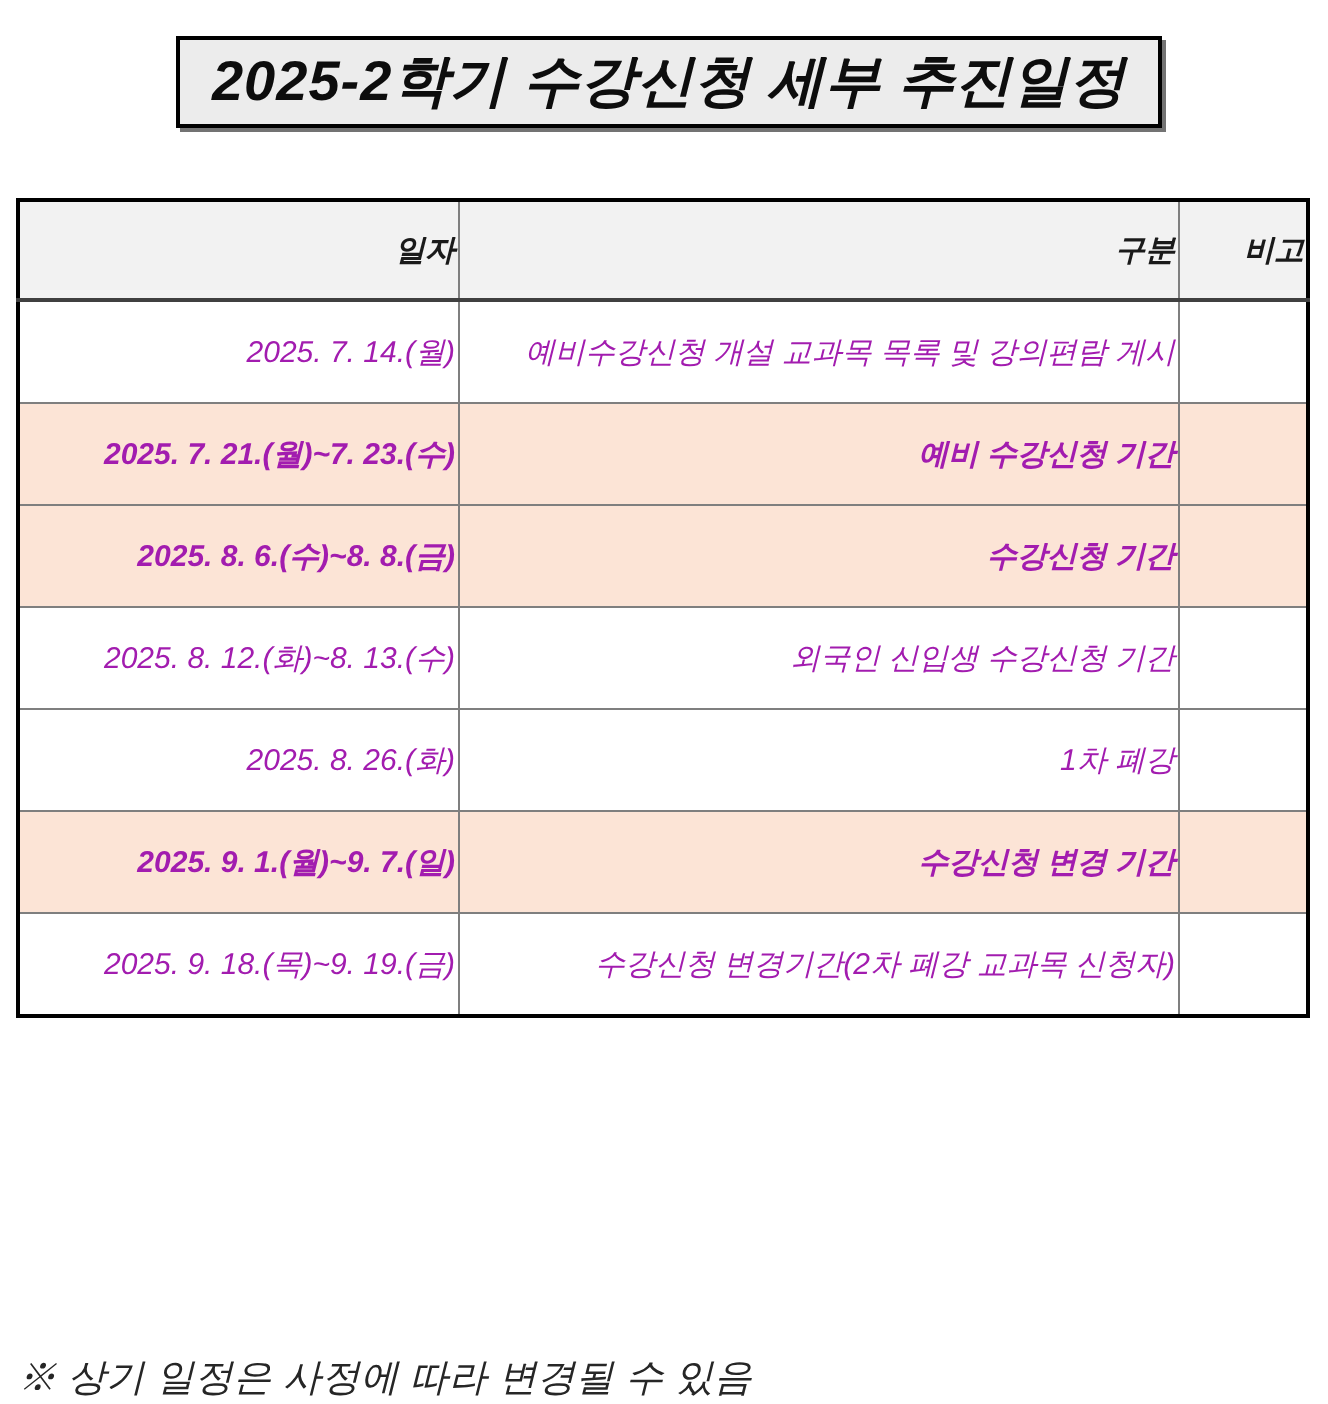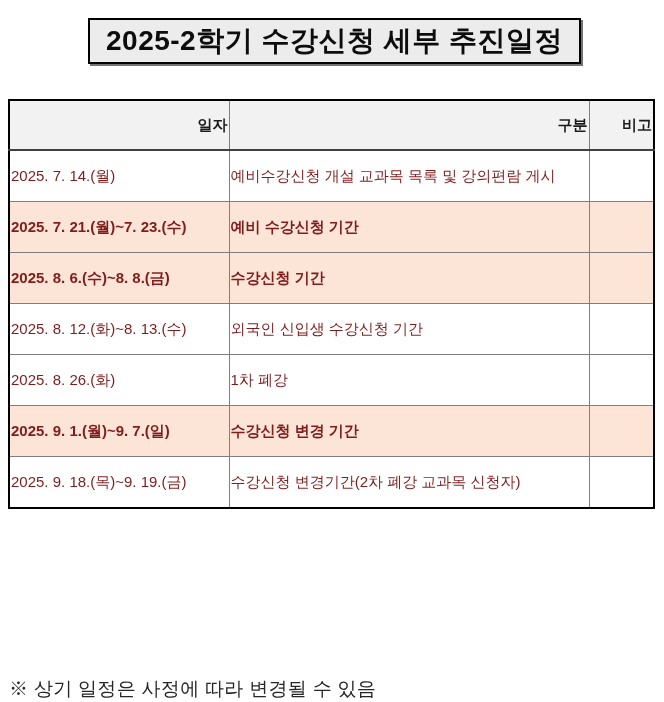--- a/index.html
+++ b/index.html
@@ -7,20 +7,21 @@
     padding: 0;
     background: #ffffff;
     font-family: "Liberation Sans", sans-serif;
   }
   #canvas {
     position: relative;
     width: 664px;
     height: 702px;
     background: #ffffff;
     overflow: hidden;
+    font-style: italic;
   }
   
   .title-box {
     position: absolute;
     left: 88px;
     top: 18px;
     width: 489px;
     height: 42px;
     background: #ececec;
     border: 2px solid #000000;
@@ -56,22 +57,22 @@
     font-weight: bold;
     color: #1a1a1a;
     text-align: right;
     vertical-align: middle;
     border-left: 1px solid #7f7f7f;
     border-bottom: 2px solid #404040;
   }
   table.schedule td {
     height: 48px;
     font-size: 15px;
-    color: #7f1d1d;
-    text-align: left;
+    color: #a21caf;
+    text-align: right;
     vertical-align: middle;
     background: #ffffff;
     border-left: 1px solid #7f7f7f;
     border-top: 1px solid #7f7f7f;
     white-space: nowrap;
     overflow: hidden;
   }
   table.schedule th:first-child,
   table.schedule td:first-child {
     border-left: none;

